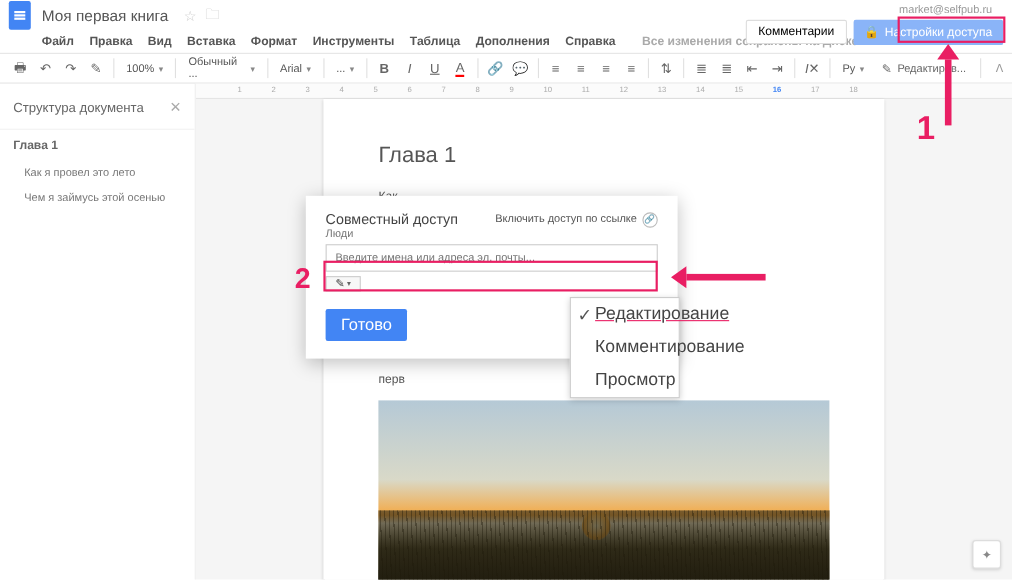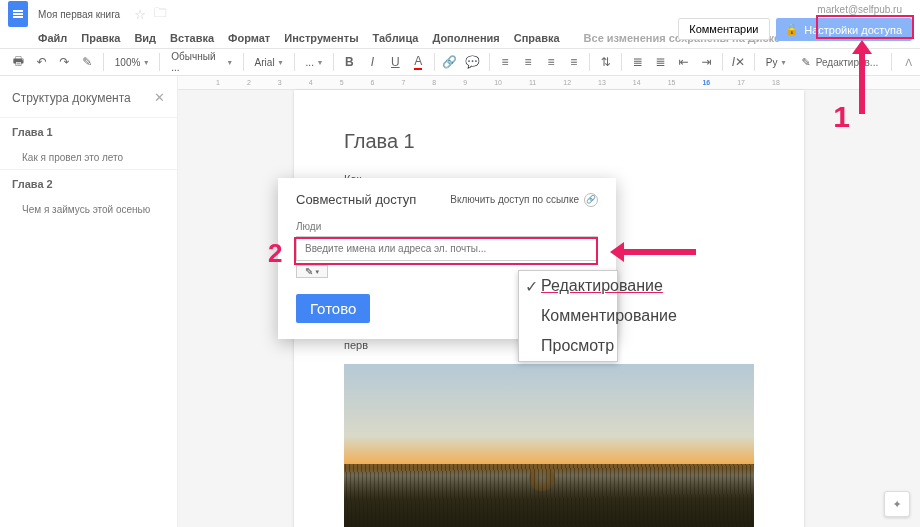--- a/index.html
+++ b/index.html
@@ -1,20 +1,20 @@
 <!DOCTYPE html>
 <html><head>
 <meta charset="utf-8">
 <style>
 * { margin:0; padding:0; box-sizing:border-box; font-family:Arial,sans-serif; }
 body { background:#fff; width:920px; height:527px; overflow:hidden; position:relative; font-size:11px; color:#444; }
 .titlebar { display:flex; align-items:center; padding:4px 8px; height:28px; }
 .docs-icon { width:20px; height:26px; background:#4285f4; border-radius:2px; display:flex; align-items:center; justify-content:center; margin-right:10px; }
 .docs-icon::after { content:""; display:block; width:10px; height:2px; background:#fff; box-shadow:0 -3px 0 #fff,0 3px 0 #fff; }
-.doc-title { font-size:10px; color:#555; margin-right:10px; }
+.doc-title { font-size:14px; color:#555; margin-right:10px; }
 .star,.folder { color:#ccc; font-size:13px; margin:0 4px; cursor:pointer; }
 .spacer { flex:1; }
 .email { font-size:10px; color:#999; margin-right:8px; }
 .menubar { display:flex; align-items:center; padding:0 38px; height:20px; gap:14px; font-size:11px; color:#555;font-weight:bold; }
 .menubar .save-status { color:#aaa; margin-left:10px; }
 .top-right { position:absolute; right:8px; top:18px; display:flex; align-items:flex-start; gap:6px; }
 .comments-btn { border:1px solid #ddd; padding:4px 10px; font-size:11px; background:#fff; cursor:pointer; border-radius:2px; }
 .share-btn { background:#8ab4f8; color:#fff; border:none; padding:5px 10px; font-size:11px; cursor:pointer; border-radius:2px; display:flex; align-items:center; gap:5px; }
 .share-highlight { position:absolute; right:6px; top:15px; width:98px; height:24px; border:2px solid #e91e63; pointer-events:none; z-index:50; }
 .toolbar { display:flex; align-items:center; padding:2px 8px; height:28px; border-top:1px solid #e5e5e5; border-bottom:1px solid #e5e5e5; gap:2px; }
@@ -34,21 +34,21 @@
 .canvas { flex:1; background:#f5f5f5; position:relative; overflow:hidden; }
 .ruler { height:14px; background:#fbfbfb; border-bottom:1px solid #e5e5e5; display:flex; align-items:center; padding-left:38px; font-size:7px; color:#aaa; gap:27px; }
 .ruler span.hl { color:#4285f4; font-weight:bold; }
 .page { width:510px; background:#fff; margin:0 auto; min-height:700px; box-shadow:0 1px 3px rgba(0,0,0,0.15); padding:40px 50px 0; position:relative; }
 .page h2 { font-size:20px; font-weight:normal; color:#555; margin-bottom:18px; }
 .para { font-size:11px; color:#555; line-height:1.6; margin-bottom:10px; min-height:14px; }
 .photo { width:100%; height:180px; background:linear-gradient(to bottom,#b5c9d6 0%,#d9d9c8 40%,#f4a945 58%,#fff6da 62%,#5a5434 75%,#2f2c1c 100%); position:relative; margin-top:6px; }
 .sun { position:absolute; left:45%; top:56%; width:26px; height:26px; background:radial-gradient(circle,#fff7d0 0%,#ffb040 60%,rgba(255,160,50,0) 100%); border-radius:50%; }
 .grass { position:absolute; bottom:0; left:0; right:0; height:80px; background:repeating-linear-gradient(88deg,rgba(30,25,10,0.4) 0 1px,transparent 1px 4px),linear-gradient(to top,#1e1a0d 0%,rgba(40,35,18,0.6) 100%); }
 .dialog { position:absolute; left:278px; top:178px; width:338px; background:#fff; box-shadow:0 4px 16px rgba(0,0,0,0.25); z-index:100; padding:14px 18px 16px; }
-.dlg-head { display:flex; justify-content:space-between; align-items:center; margin-bottom:14px; }
+.dlg-head { display:flex; justify-content:space-between; align-items:center; }
 .dlg-title { font-size:13px; color:#444; }
 .link-access { font-size:10px; color:#555; display:flex; align-items:center; gap:5px; cursor:pointer; }
 .link-ico { width:14px; height:14px; border:1px solid #bbb; border-radius:50%; display:flex; align-items:center; justify-content:center; font-size:8px; }
 .dlg-label { font-size:10px; color:#777; margin-bottom:4px; }
 .input-row { display:flex; gap:4px; margin-bottom:16px;flex-direction:column; }
 .name-input { flex:1; border:1px solid #ccc; padding:6px 8px; font-size:10px; color:#999; }
 .perm-btn { width:32px; border:1px solid #ccc; background:#f7f7f7; display:flex; align-items:center; justify-content:center; cursor:pointer; gap:2px; font-size:10px; }
 .perm-btn::after { content:"▾"; font-size:7px; color:#666; }
 .input-highlight { position:absolute; left:16px; top:59px; width:304px; height:28px; border:2px solid #e91e63; pointer-events:none; }
 .done-btn { background:#4285f4; color:#fff; border:none; padding:6px 14px; font-size:15px; cursor:pointer; border-radius:2px; }
@@ -154,21 +154,20 @@
 </div>
 
 <div class="main">
   <div class="sidebar">
     <div class="side-head">
       <span>Структура документа</span>
       <span class="side-close">✕</span>
     </div>
     <div class="side-h1">Глава 1</div>
     <div class="side-h2">Как я провел это лето</div>
-    <div class="side-h1">Глава 2</div>
     <div class="side-h2">Чем я займусь этой осенью</div>
   </div>
   <div class="canvas">
     <div class="ruler">
       <span>1</span>
         <span>2</span>
         <span>3</span>
         <span>4</span>
         <span>5</span>
         <span>6</span>

